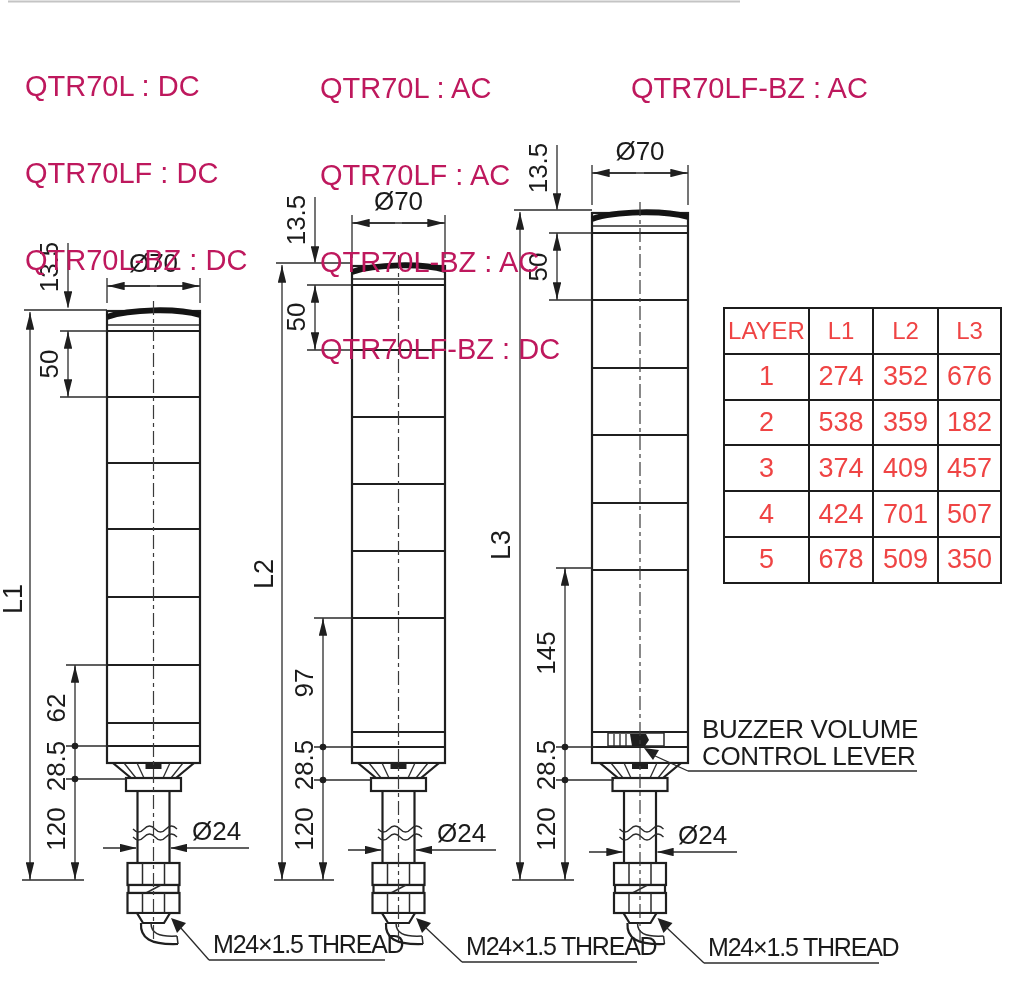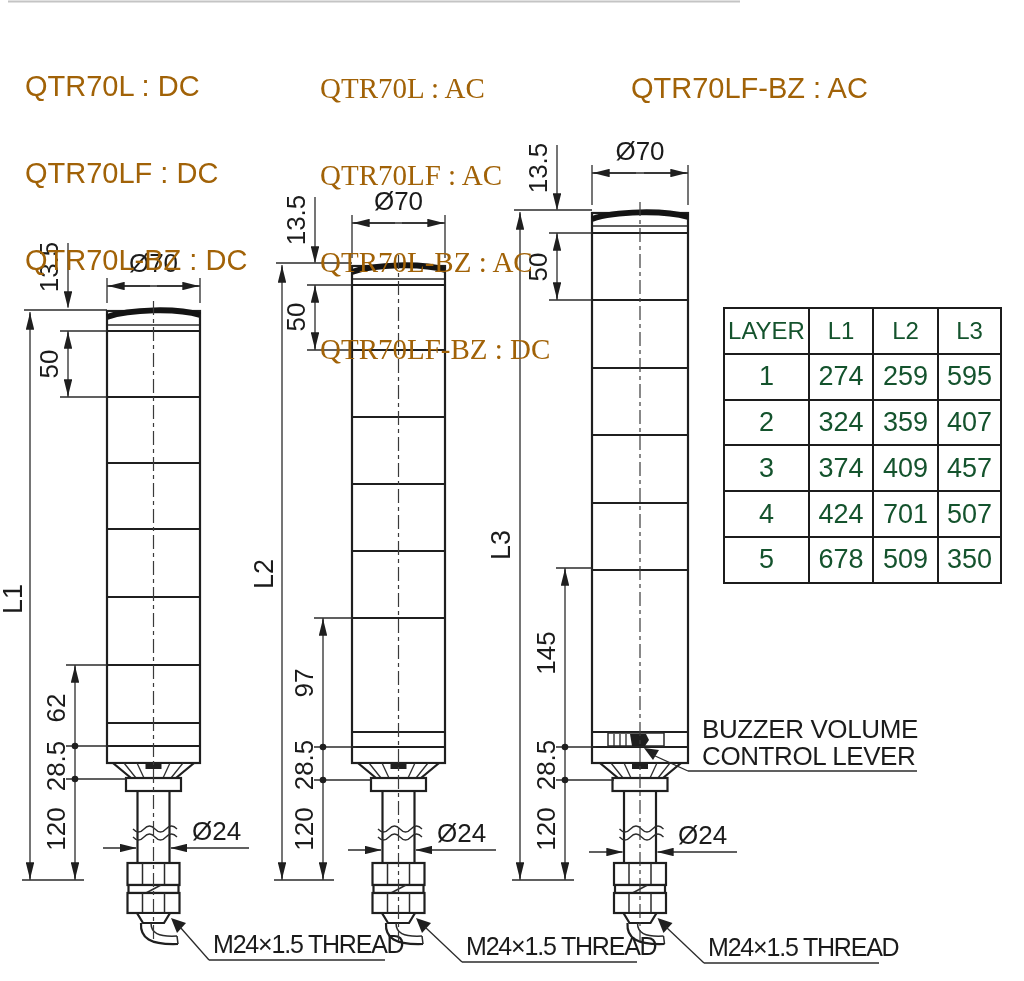--- a/index.html
+++ b/index.html
@@ -1,39 +1,39 @@
 <!DOCTYPE html>
 <html><head>
 <meta charset="utf-8">
 <style>
   html,body{margin:0;padding:0;background:#fff;}
   #stage{position:relative;width:1024px;height:981px;background:#ffffff;overflow:hidden;
          font-family:"Liberation Sans",sans-serif;color:#1b1b1b;}
-  .model-block{position:absolute;font-size:29px;line-height:29px;letter-spacing:0;white-space:pre;color:#a16207;}
+  .model-block{position:absolute;font-size:29px;line-height:29px;letter-spacing:0;white-space:pre;color:#be185d;}
   #mb1{left:25px;top:14px;}
-  #mb2{left:320px;top:16px;font-family:Liberation Serif, serif;}
+  #mb2{left:320px;top:16px;}
   #mb3{left:631px;top:16px;}
   svg text{fill:#1b1b1b;font-family:"Liberation Sans",sans-serif;}
   .dt{font-size:26px;}
   .dl{font-size:27px;}
   .at{font-size:25px;letter-spacing:-1.2px;}
   .bz{font-size:26px;letter-spacing:-0.4px;}
   .ol{stroke:#1f1f1f;stroke-width:2.2;}
   .o2{stroke:#1f1f1f;stroke-width:1.8;}
   .tn{stroke:#2b2b2b;stroke-width:1.3;}
   .m{stroke:#2b2b2b;stroke-width:1.5;}
   .cap{stroke:#141414;stroke-width:6;}
   .cl{stroke:#3a3a3a;stroke-width:1.2;stroke-dasharray:14 4 4 4;}
   .dot{fill:#1f1f1f;}
   .ah{fill:#1f1f1f;}
   
   #dimtable{position:absolute;left:723px;top:307px;width:277px;height:275px;
             border-collapse:collapse;table-layout:fixed;background:#fff;}
   #dimtable td,#dimtable th{border:2px solid #1c1c1c;text-align:center;vertical-align:middle;
-            padding:0;font-weight:400;color:#14532d;}
+            padding:0;font-weight:400;color:#ef4444;}
   #dimtable th{font-size:24px;}
   #dimtable td{font-size:27px;}
   #dimtable tr{height:45.8px;}
   .c0{width:85px;}.c1{width:64px;}.c2{width:65px;}.c3{width:63px;}
 </style>
 </head>
 <body>
 
 <div id="stage">
 
@@ -343,28 +343,28 @@
     <tbody>
         <tr>
       <th>LAYER</th>
       <th>L1</th>
       <th>L2</th>
       <th>L3</th>
     </tr>
     <tr>
       <td>1</td>
       <td>274</td>
-      <td>259</td>
-      <td>595</td>
+      <td>352</td>
+      <td>676</td>
     </tr>
     <tr>
       <td>2</td>
-      <td>324</td>
+      <td>538</td>
       <td>359</td>
-      <td>407</td>
+      <td>182</td>
     </tr>
     <tr>
       <td>3</td>
       <td>374</td>
       <td>409</td>
       <td>457</td>
     </tr>
     <tr>
       <td>4</td>
       <td>424</td>

